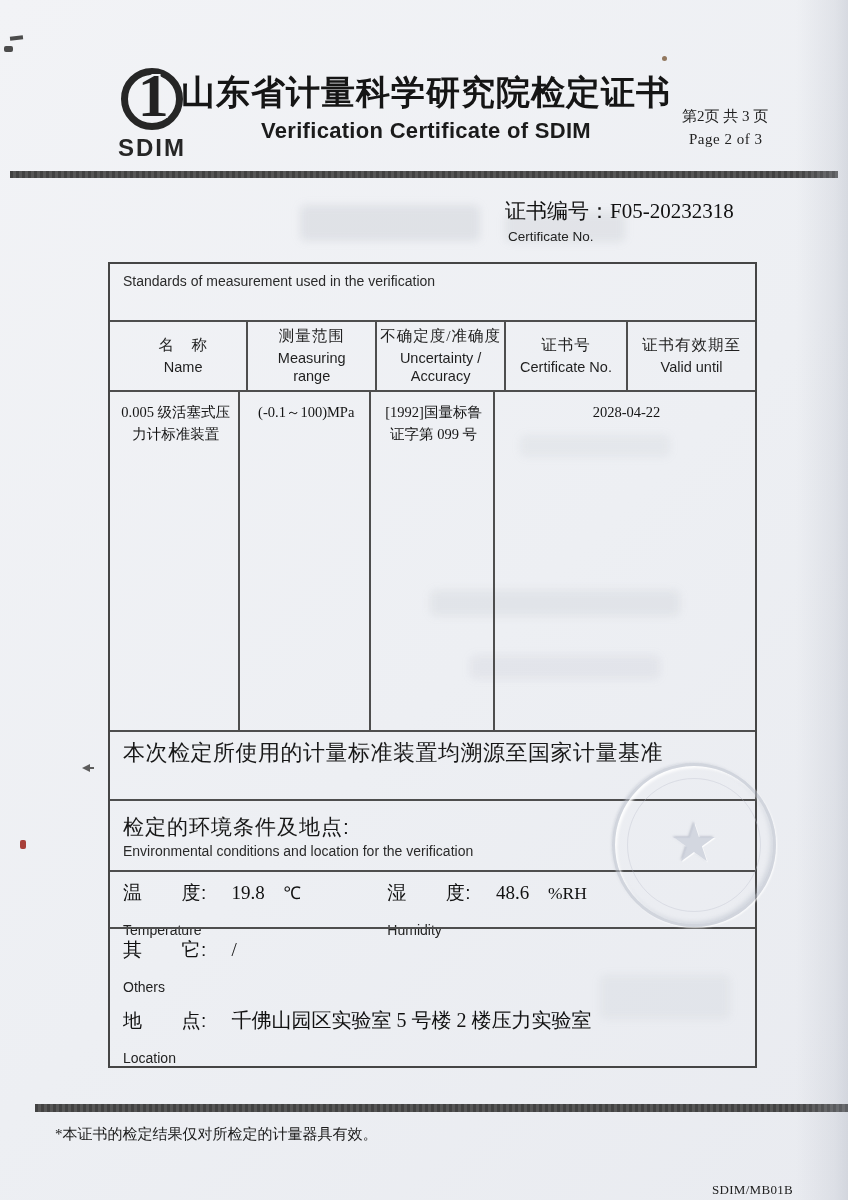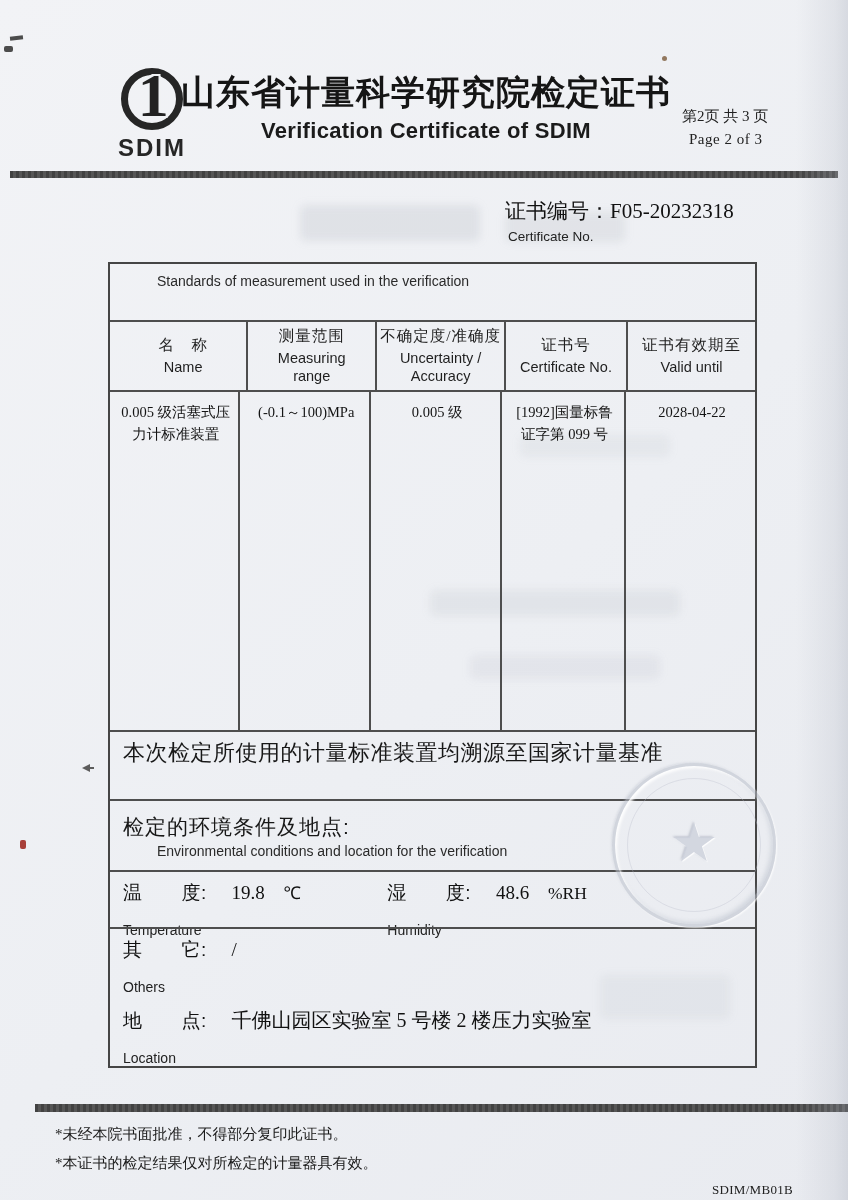--- a/index.html
+++ b/index.html
@@ -48,21 +48,21 @@
     font-size:13.5px; color:#222; }
 
   
   .mainbox { position:absolute; left:108px; top:262px; width:649px; height:806px;
     border:2px solid #454545; display:flex; flex-direction:column; }
   .row { border-top:2px solid #4e4e4e; }
   .row:first-child { border-top:none; }
 
   .sec-head { height:57px; padding:7px 10px 0 13px; }
   .zh-h { font-family:"Liberation Sans", sans-serif; font-size:21px; color:#181818; letter-spacing:1px; }
-  .en-h { font-family:"Liberation Sans", sans-serif; font-size:14px; color:#2a2a2a; margin-top:2px;margin-left:34px; }
+  .en-h { font-family:"Liberation Sans", sans-serif; font-size:14px; color:#2a2a2a; margin-top:2px; }
 
   
   .tbl { height:423px; display:flex; flex-direction:column; }
   .thead { display:flex; height:70px; border-bottom:2px solid #4e4e4e;padding-left:10px; }
   .tbody { display:flex; flex:1;text-align:center; }
   .cell { border-right:2px solid #4e4e4e; }
   .cell:last-child { border-right:none; }
   .c1 { width:20.2%; } .c2 { width:20.3%; } .c3 { width:20.3%; } .c4 { width:19.2%; } .c5 { flex:1; }
   .th { display:flex; flex-direction:column; justify-content:center; align-items:center;
     text-align:center; padding:2px; }
@@ -190,21 +190,20 @@
           <span class="en">Certificate No.</span>
         </div>
         <div class="cell th c5">
           <span class="zh">证书有效期至</span>
           <span class="en">Valid until</span>
         </div>
       </div>
       <div class="tbody">
         <div class="cell td c1">0.005 级活塞式压力计标准装置</div>
         <div class="cell td c2">(-0.1～100)MPa</div>
-        <div class="cell td c3">0.005 级</div>
         <div class="cell td c4">[1992]国量标鲁证字第 099 号</div>
         <div class="cell td c5">2028-04-22</div>
       </div>
     </div>
 
     <div class="row trace">
       <div class="zh-h">本次检定所使用的计量标准装置均溯源至国家计量基准</div>
     </div>
 
     <div class="row envhead">
@@ -251,18 +250,17 @@
   </div>
 
   <div class="seal">
     <span class="seal-star">★</span>
   </div>
   <div class="reddot"></div>
   <div class="arrowmark"></div>
 
   <div class="rule rule-bottom"></div>
   <div class="footnotes">
-    <div>*未经本院书面批准，不得部分复印此证书。</div>
     <div>*本证书的检定结果仅对所检定的计量器具有效。</div>
   </div>
   <div class="formcode">SDIM/MB01B</div>
 
 </div>
 
 </body></html>

